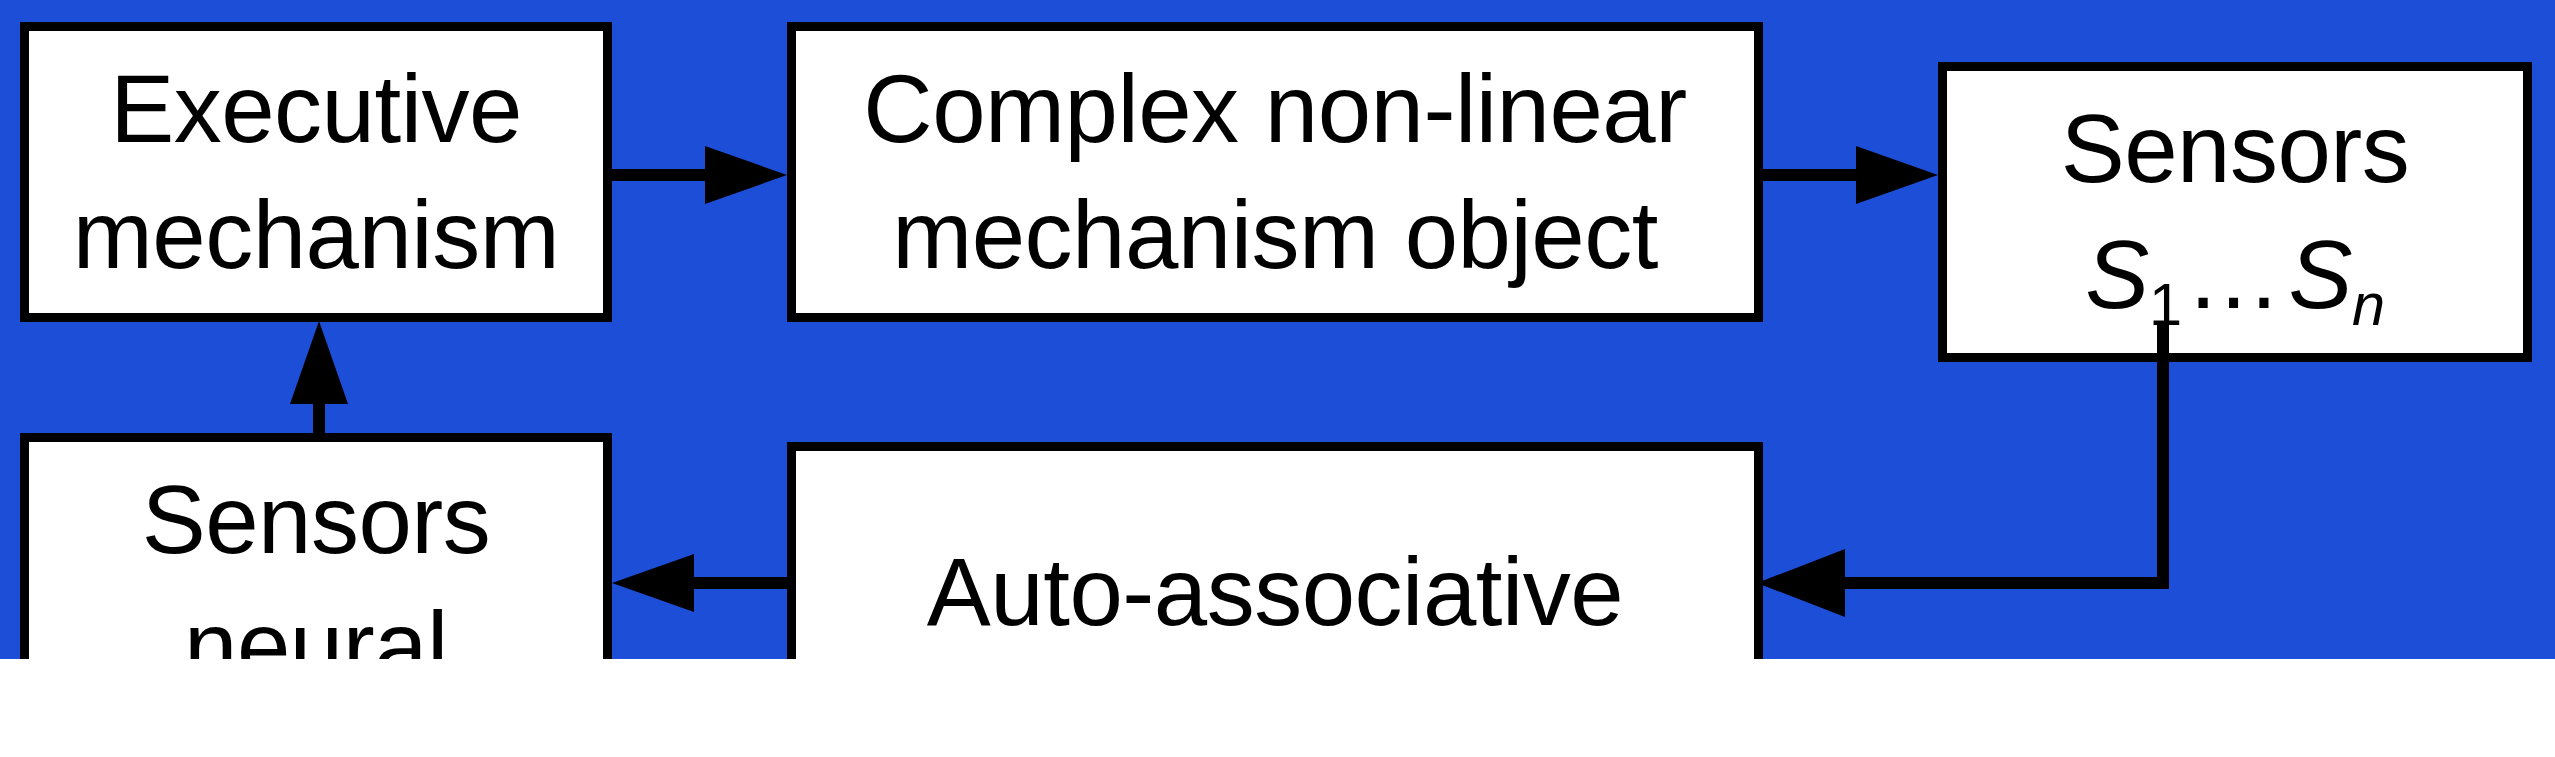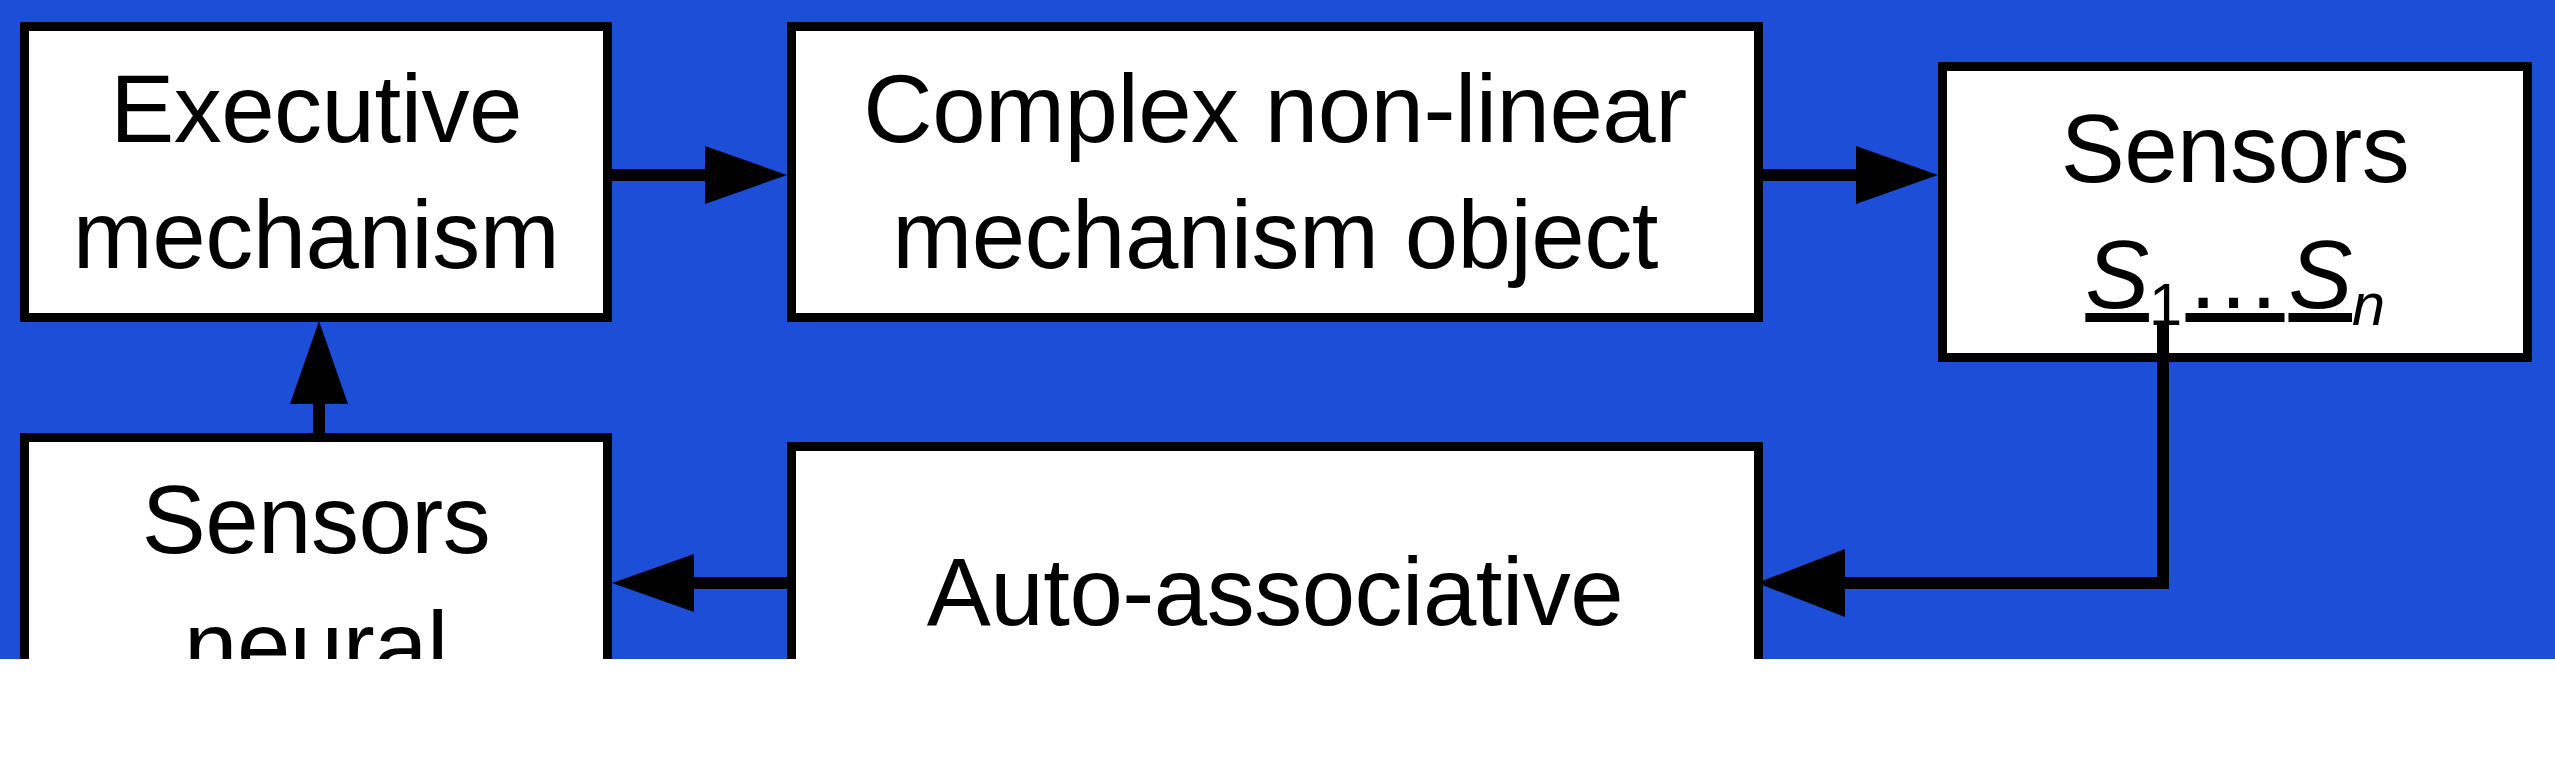--- a/index.html
+++ b/index.html
@@ -49,21 +49,20 @@
   #box-complex-object      { left: 787px;  top: 22px;  width: 976px;  height: 300px; }
   #box-sensors             { left: 1938px; top: 22px;  width: 594px;  height: 300px; margin-top: 40px; }
   #box-control-system      { left: 20px;   top: 433px; width: 592px;  height: 300px; }
   #box-neural-network      { left: 787px;  top: 442px; width: 976px;  height: 300px; }
 
   
   .sensor-symbols {
     font-style: italic;
     font-size: 96px;
     white-space: nowrap;
-    text-decoration: underline;
   }
   .sensor-symbols sub {
     font-size: 0.62em;
     vertical-align: -0.28em;
     font-style: normal;
     line-height: 0;
   }
   .sensor-symbols sub.ital { font-style: italic; }
   .sensor-dots {
     font-style: normal;

